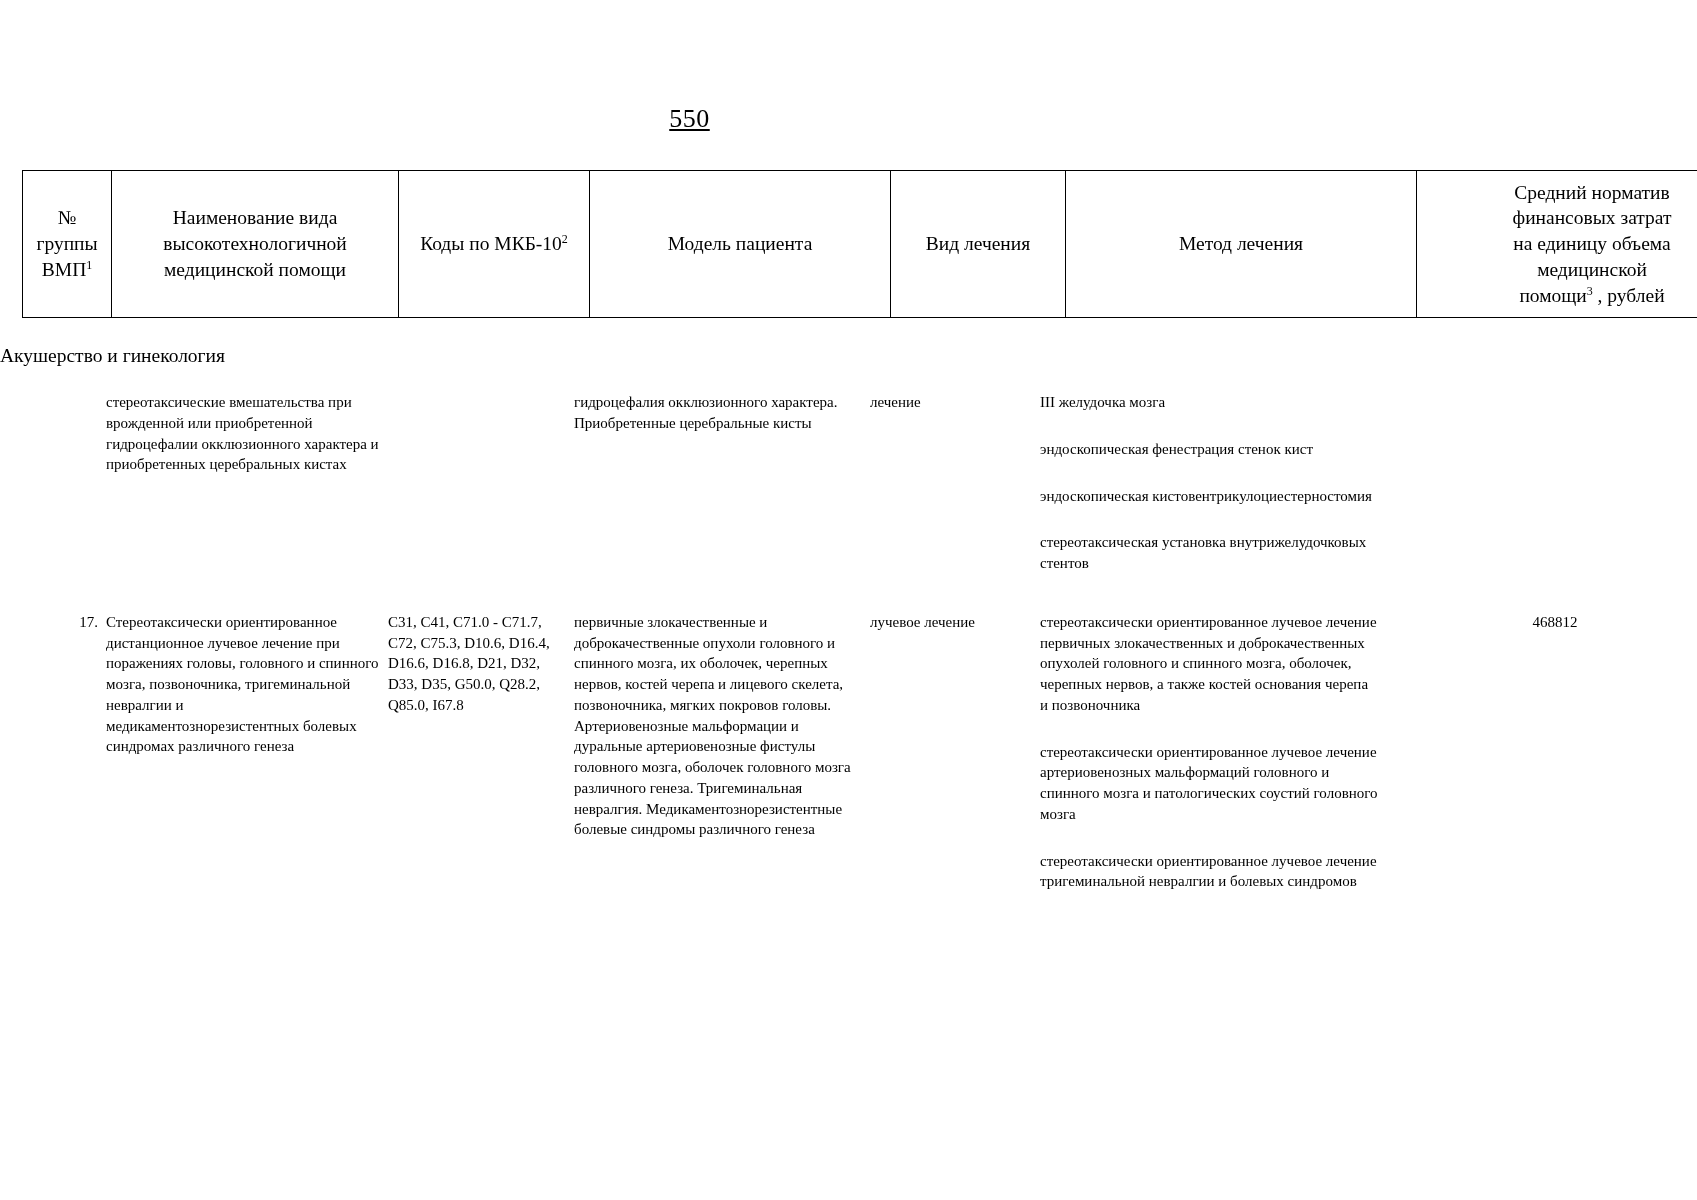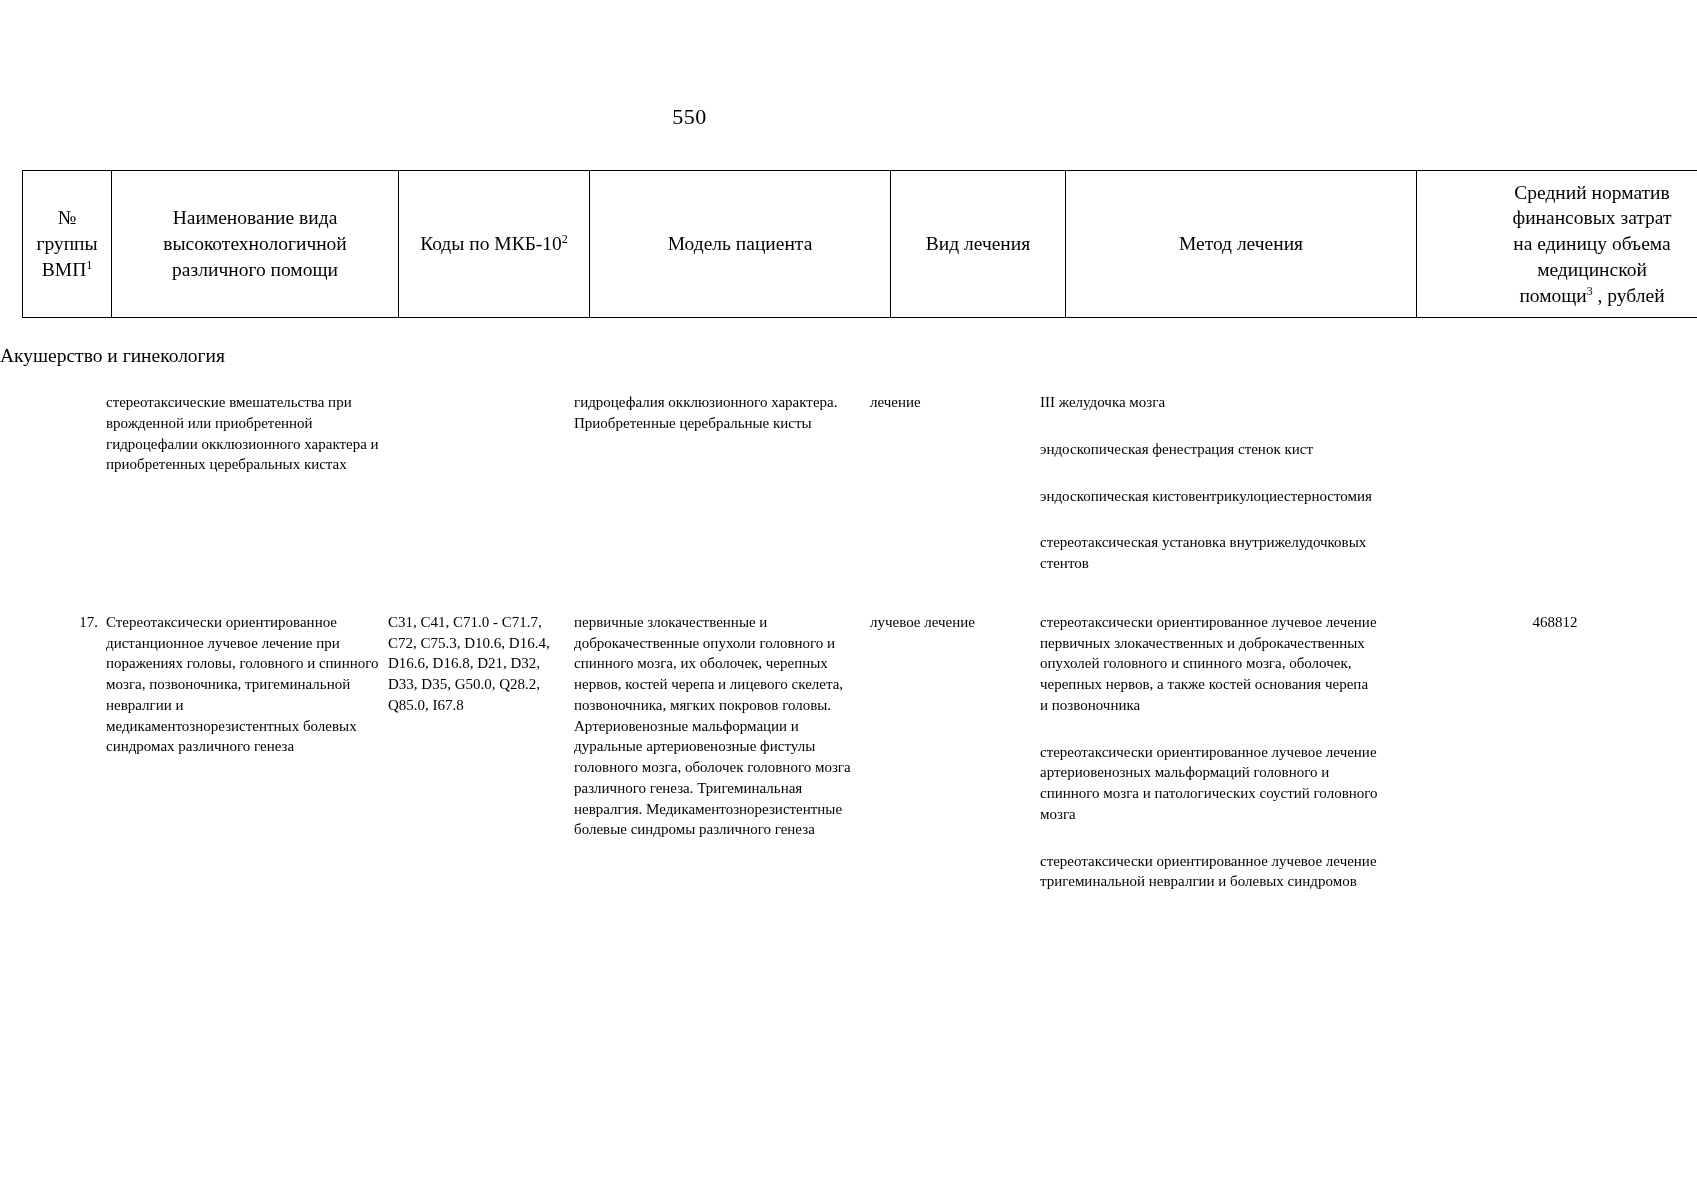--- a/index.html
+++ b/index.html
@@ -20,22 +20,23 @@
     width: 1697px;
     height: 1200px;
     box-sizing: border-box;
   }
   .page-number {
     position: absolute;
     top: 104px;
     left: 0;
     width: 1379px;
     text-align: center;
-    font-size: 22px;
+    font-size: 26px;
     letter-spacing: 0.5px;
+    text-decoration: underline;
   }
 
   
   .header-table {
     position: absolute;
     top: 170px;
     left: 22px;
     width: 1654px;
     border-collapse: collapse;
     table-layout: fixed;
@@ -116,21 +117,21 @@
     <tbody>
       <tr>
         <td class="hc1">
           <span>№</span><br>
           <span>группы</span><br>
           <span>ВМП</span><sup>1</sup>
         </td>
         <td class="hc2">
           <span>Наименование вида</span><br>
           <span>высокотехнологичной</span><br>
-          <span>различного помощи</span>
+          <span>медицинской помощи</span>
         </td>
         <td class="hc3">
           <span>Коды по МКБ-10</span><sup>2</sup>
         </td>
         <td class="hc4">
           <span>Модель пациента</span>
         </td>
         <td class="hc5">
           <span>Вид лечения</span>
         </td>

